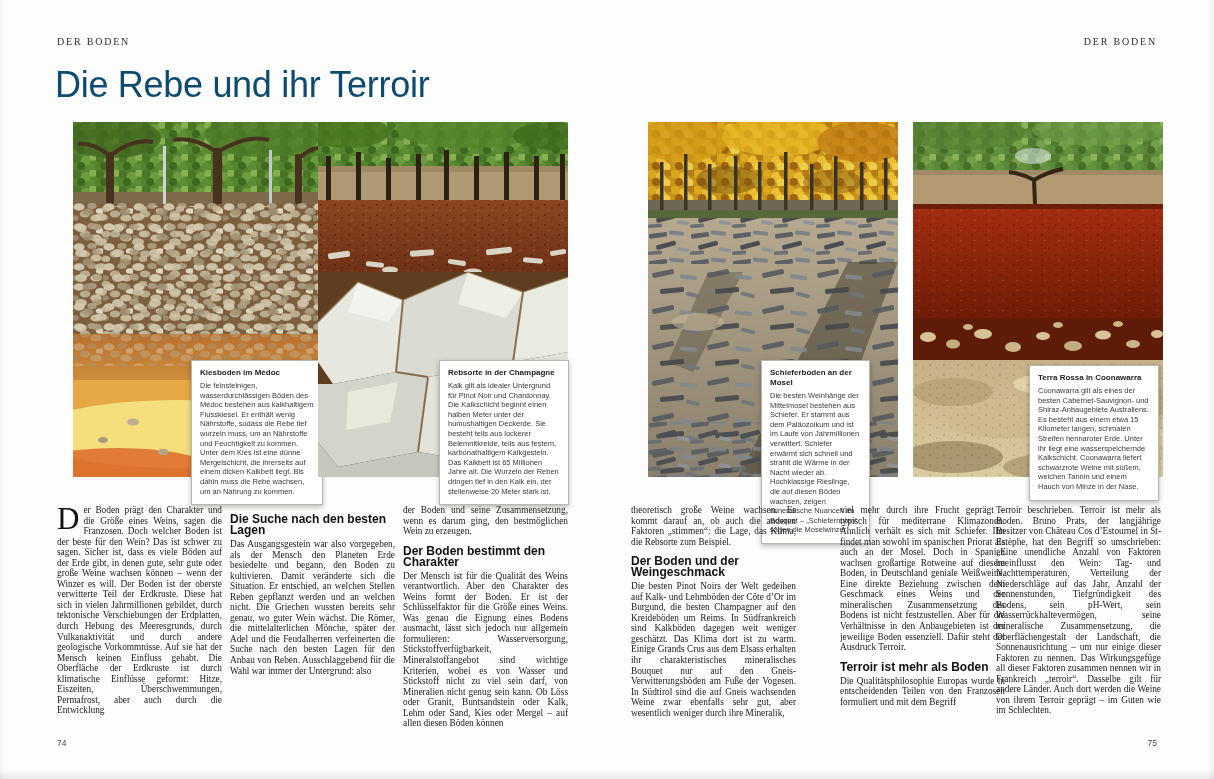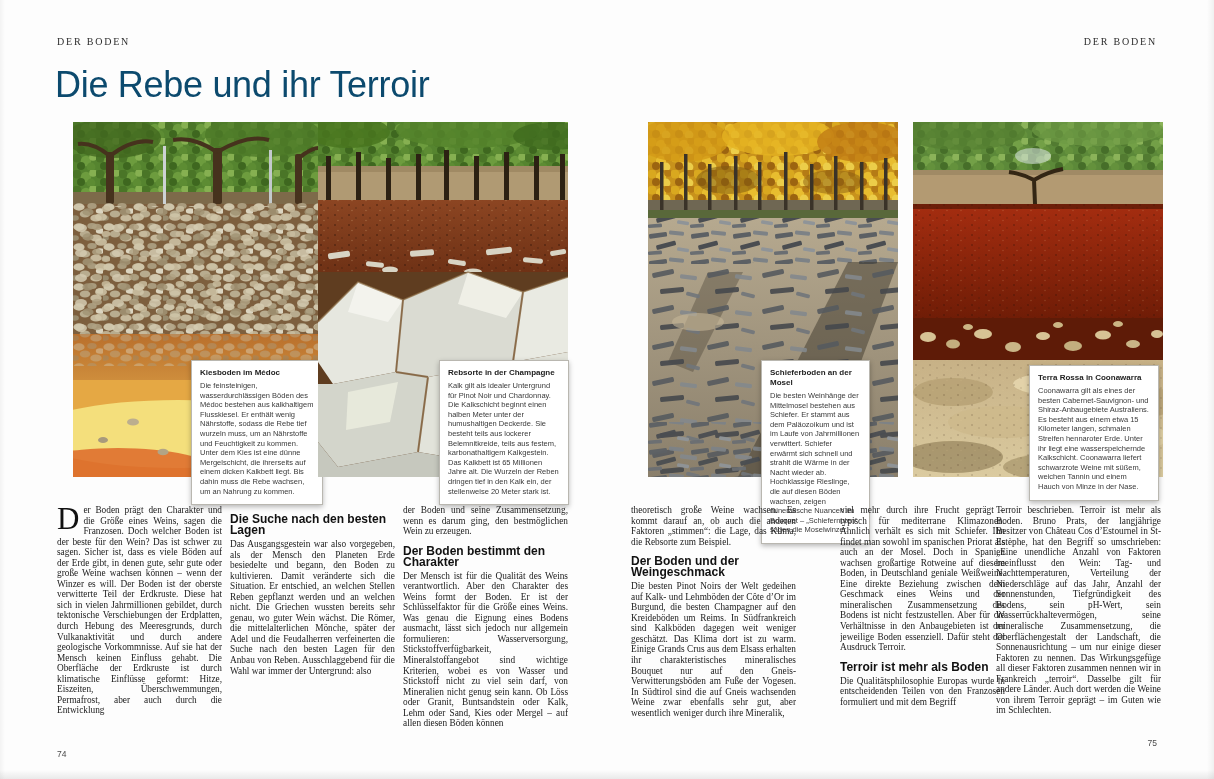--- a/index.html
+++ b/index.html
@@ -26,21 +26,21 @@
        font-size:9.3px;line-height:10.55px;text-align:justify;color:#1a1a1a;}
   #col0{left:57px;} #col1{left:230px;} #col2{left:403px;}
   #col3{left:631px;} #col4{left:840px;} #col5{left:996px;}
   .col p.para{margin:0;}
   .col .subhead{font-family:"Liberation Sans",sans-serif;font-weight:bold;font-size:12px;
                 line-height:11px;margin:9px 0 3px 0;color:#111;text-align:left;}
   .dropcap{float:left;font-size:31px;line-height:23px;padding:2px 4px 0 0;color:#111;
            font-family:"Liberation Serif",serif;}
   .pagenum{position:absolute;top:738px;font-family:"Liberation Sans",sans-serif;
            font-size:8.5px;color:#4a4a4a;}
-  .pagenum.left{left:57px;margin-top:11px;} .pagenum.right{right:57px;}
+  .pagenum.left{left:57px;} .pagenum.right{right:57px;}
   .edge-bottom{position:absolute;left:0;right:0;bottom:0;height:9px;
                background:linear-gradient(to bottom,rgba(0,0,0,0),rgba(0,0,0,0.08));}
   .edge-right{position:absolute;top:0;bottom:0;right:0;width:7px;
               background:linear-gradient(to right,rgba(0,0,0,0),rgba(0,0,0,0.05));}
   .edge-left{position:absolute;top:0;bottom:0;left:0;width:5px;
              background:linear-gradient(to left,rgba(0,0,0,0),rgba(0,0,0,0.04));}
 </style>
 </head>
 <body>
 

